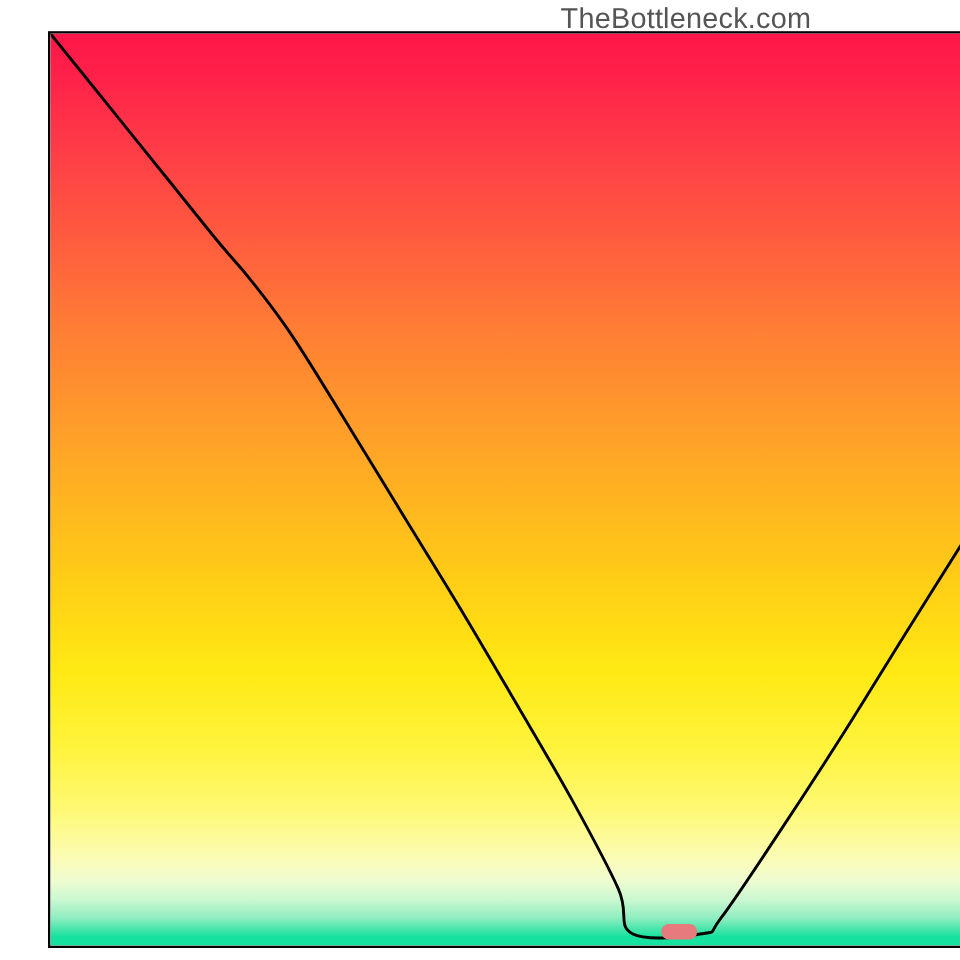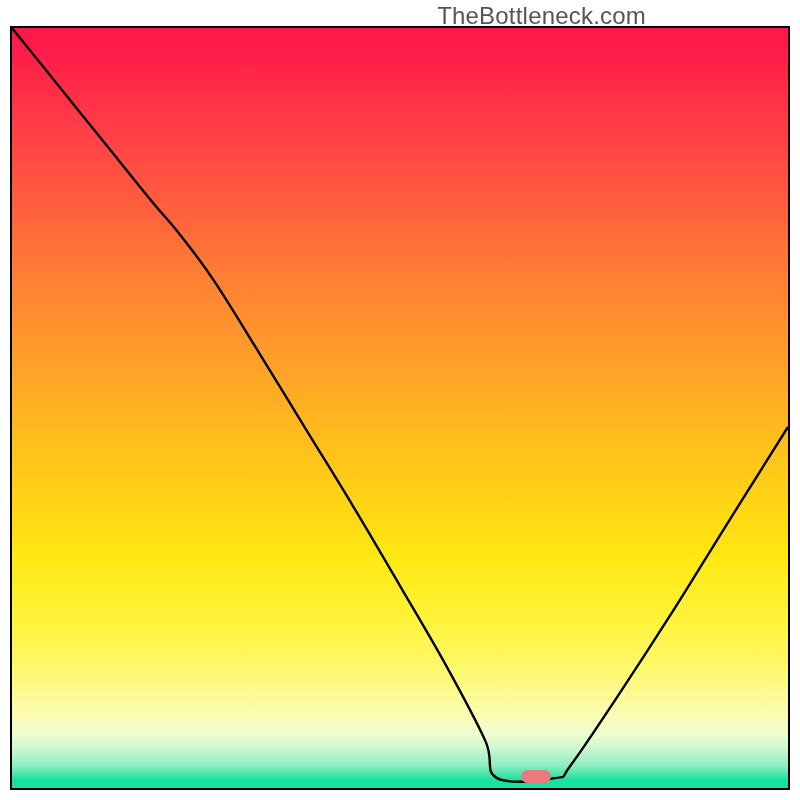--- a/index.html
+++ b/index.html
@@ -9,20 +9,21 @@
     height: 800px;
     background: #ffffff;
     overflow: hidden;
     font-family: Arial, Helvetica, sans-serif;
   }
 
   .chart-container {
     position: relative;
     width: 656px;
     height: 800px;
+    margin-left: 30px;
   }
 
   .watermark {
     position: absolute;
     top: 2px;
     right: 10px;
     color: #555555;
     font-size: 24px;
     font-weight: 500;
     letter-spacing: 0.2px;

